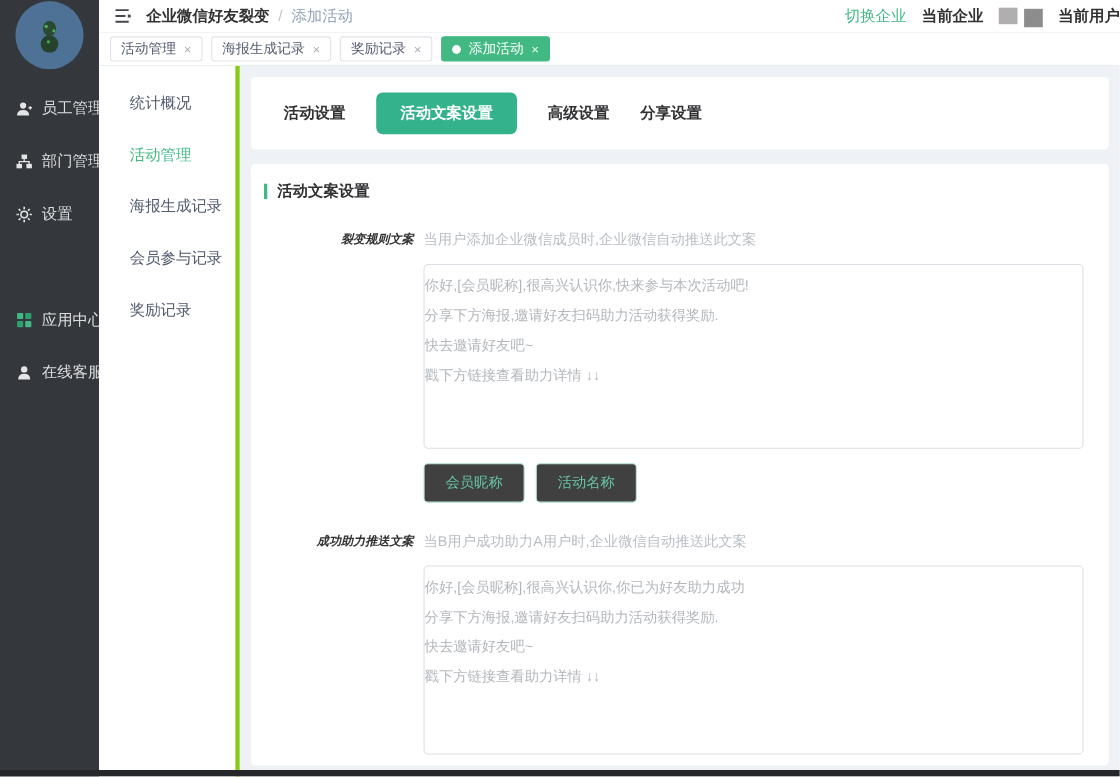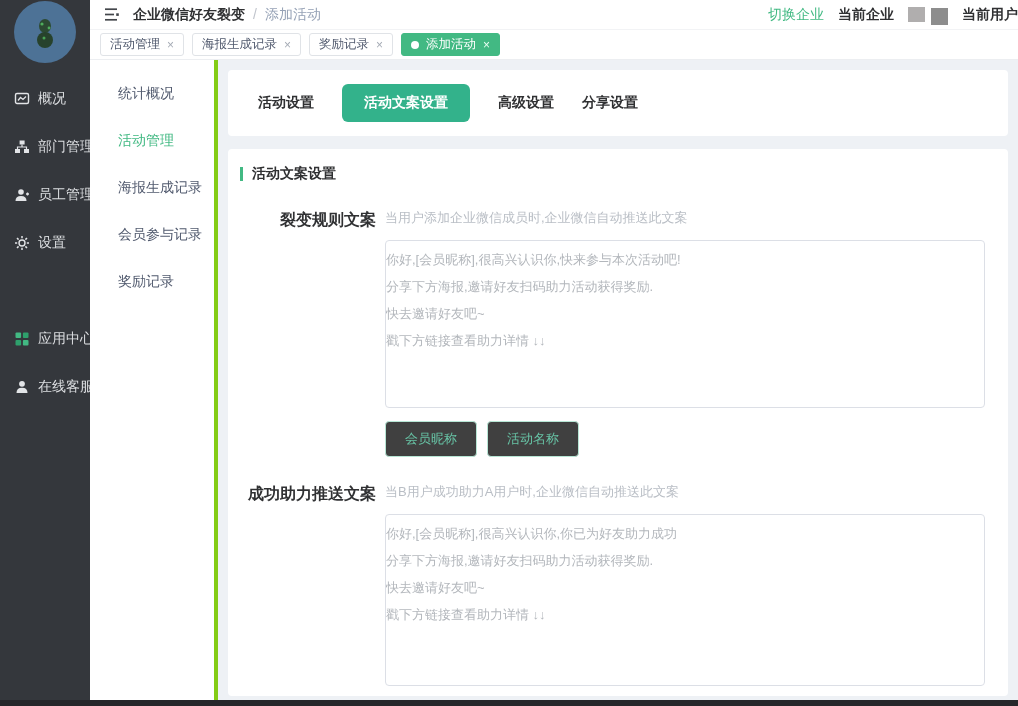--- a/index.html
+++ b/index.html
@@ -52,21 +52,21 @@
   .tabs-card { height:66px; display:flex; align-items:center; padding-left:30px; flex-shrink:0; }
   .mtab { font-weight:bold; font-size:14px; color:#303133; margin-right:28px; cursor:pointer; padding:10px 0; }
   .mtab.pill { background:#33b28b; color:#fff; border-radius:6px; padding:10px 22px; }
 
   .form-card { flex:1; padding:16px 0; overflow:hidden; }
   .section-head { display:flex; align-items:center; gap:9px; padding-left:12px; }
   .section-bar { width:3px; height:14px; background:#42b983; display:inline-block; }
   .section-title { font-weight:bold; font-size:14px; color:#303133; }
 
   .form-row { display:flex; margin-top:26px; }
-  .label-col { width:157px; flex-shrink:0; text-align:right; padding-right:9px; padding-top:1px; font-weight:bold; font-size:16px; color:#303133; white-space:nowrap; }
+  .label-col { width:157px; flex-shrink:0; text-align:right; padding-right:9px; padding-top:1px; font-weight:bold; font-size:11px; color:#303133; white-space:nowrap;font-style:italic; }
   .field-col { flex:1; padding-right:23px; min-width:0; }
   .hint { font-size:13px; color:#b9bec5; margin-bottom:13px; }
   textarea.copy-box { width:100%; height:168px; border:1px solid #dcdfe6; border-radius:4px; padding:5px 0; font-family:"Liberation Sans","DejaVu Sans",sans-serif; font-size:13px; line-height:27px; color:#b3b7bc; resize:none; outline:none; background:#fff; }
   textarea.copy-box.second { height:172px; }
   .tag-row { display:flex; gap:10px; margin-top:10px; }
   .tag-btn { font-size:13px; color:#67c3a5; background:#404040; border:1px solid #b7e6d5; border-radius:4px; padding:8px 19px; cursor:pointer; font-family:inherit; }
 
   .bottom-strip { position:absolute; left:0; bottom:0; width:1018px; height:6px; background:#26272a; z-index:20; }
 </style>
 </head>
@@ -80,41 +80,34 @@
         <ellipse cx="15" cy="10" rx="6" ry="7" fill="#2c4a32"></ellipse>
         <ellipse cx="15" cy="24" rx="8" ry="8" fill="#27422c"></ellipse>
         <circle cx="12" cy="8" r="1.6" fill="#4fae5c"></circle>
         <circle cx="19" cy="12" r="1.4" fill="#4fae5c"></circle>
         <circle cx="14" cy="22" r="1.5" fill="#48a354"></circle>
       </svg>
     </div>
     <nav class="side-menu">
       <div class="menu-item">
         <svg width="16" height="16" viewBox="0 0 16 16">
-            <rect x="1.5" y="2.5" width="13" height="10" rx="1.5" fill="none" stroke="#e2e4e7" stroke-width="1.4"></rect>
-            <polyline points="4,9.5 6.5,6.5 9,8.5 12,5.5" fill="none" stroke="#e2e4e7" stroke-width="1.3"></polyline>
-          </svg>
-        <span>概况</span>
+            <circle cx="7" cy="5" r="2.8" fill="#e2e4e7"></circle>
+            <path d="M1.5 14 q0-5 5.5-5 q5.5 0 5.5 5 z" fill="#e2e4e7"></path>
+            <path d="M12 7 h3 M13.5 5.5 v3" stroke="#e2e4e7" stroke-width="1.3"></path>
+          </svg>
+        <span>员工管理</span>
       </div>
       <div class="menu-item">
         <svg width="16" height="16" viewBox="0 0 16 16">
             <rect x="5.6" y="1.5" width="5" height="4" fill="#e2e4e7"></rect>
             <rect x="1" y="10" width="5" height="4" fill="#e2e4e7"></rect>
             <rect x="10" y="10" width="5" height="4" fill="#e2e4e7"></rect>
             <path d="M8 5.5 v2.5 M3.5 10 v-2 h9 v2" fill="none" stroke="#e2e4e7" stroke-width="1.2"></path>
           </svg>
         <span>部门管理</span>
-      </div>
-      <div class="menu-item">
-        <svg width="16" height="16" viewBox="0 0 16 16">
-            <circle cx="7" cy="5" r="2.8" fill="#e2e4e7"></circle>
-            <path d="M1.5 14 q0-5 5.5-5 q5.5 0 5.5 5 z" fill="#e2e4e7"></path>
-            <path d="M12 7 h3 M13.5 5.5 v3" stroke="#e2e4e7" stroke-width="1.3"></path>
-          </svg>
-        <span>员工管理</span>
       </div>
       <div class="menu-item">
         <svg width="16" height="16" viewBox="0 0 16 16">
             <circle cx="8" cy="8" r="3" fill="none" stroke="#e2e4e7" stroke-width="1.4"></circle>
             <g stroke="#e2e4e7" stroke-width="1.5">
               <path d="M8 1 v2.2"></path>
               <path d="M8 12.8 v2.2"></path>
               <path d="M1 8 h2.2"></path>
               <path d="M12.8 8 h2.2"></path>
               <path d="M3 3 l1.6 1.6"></path>

